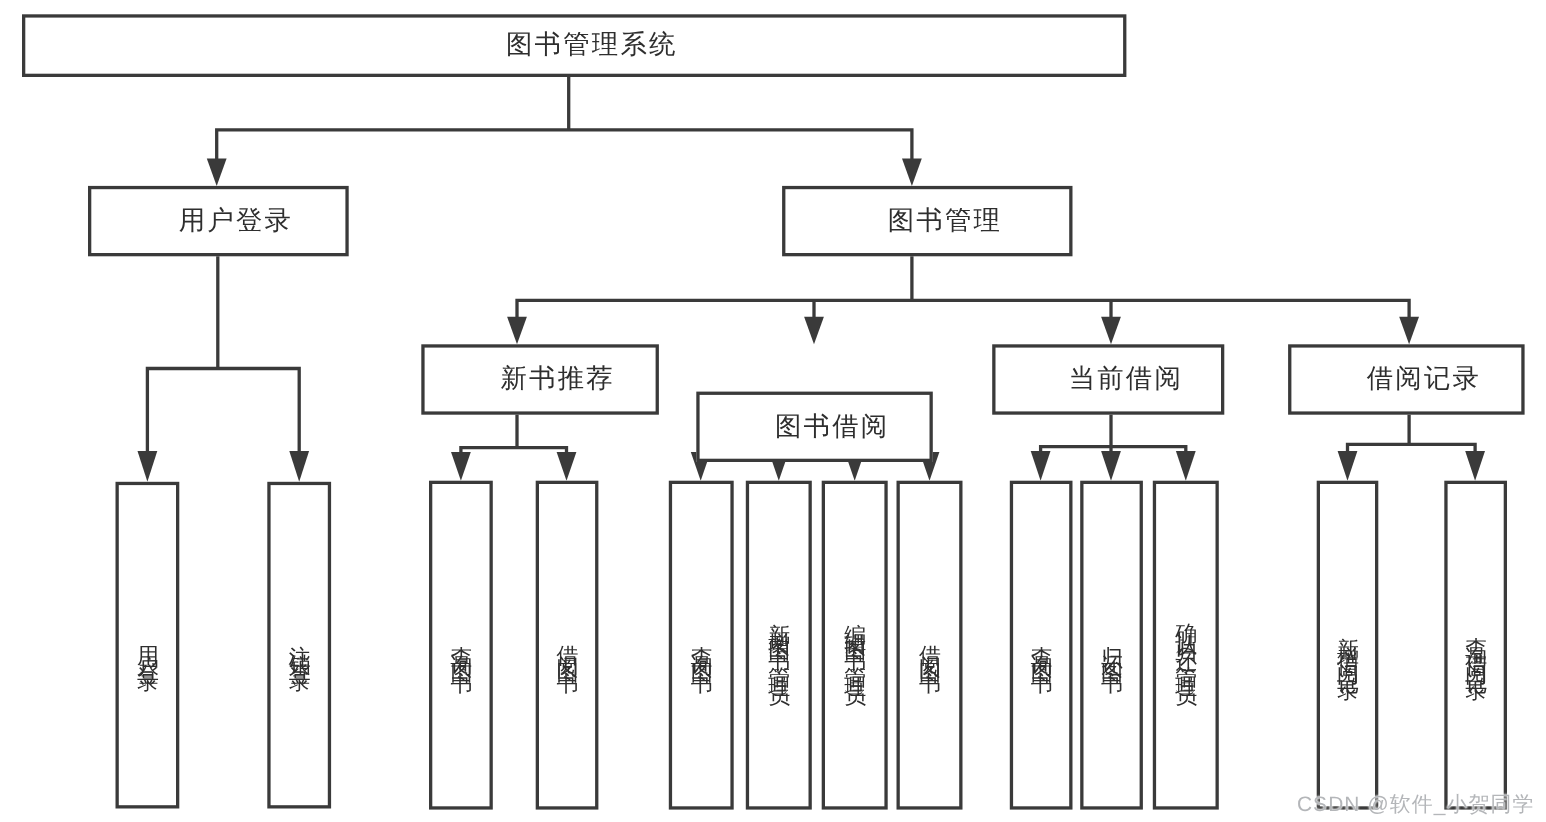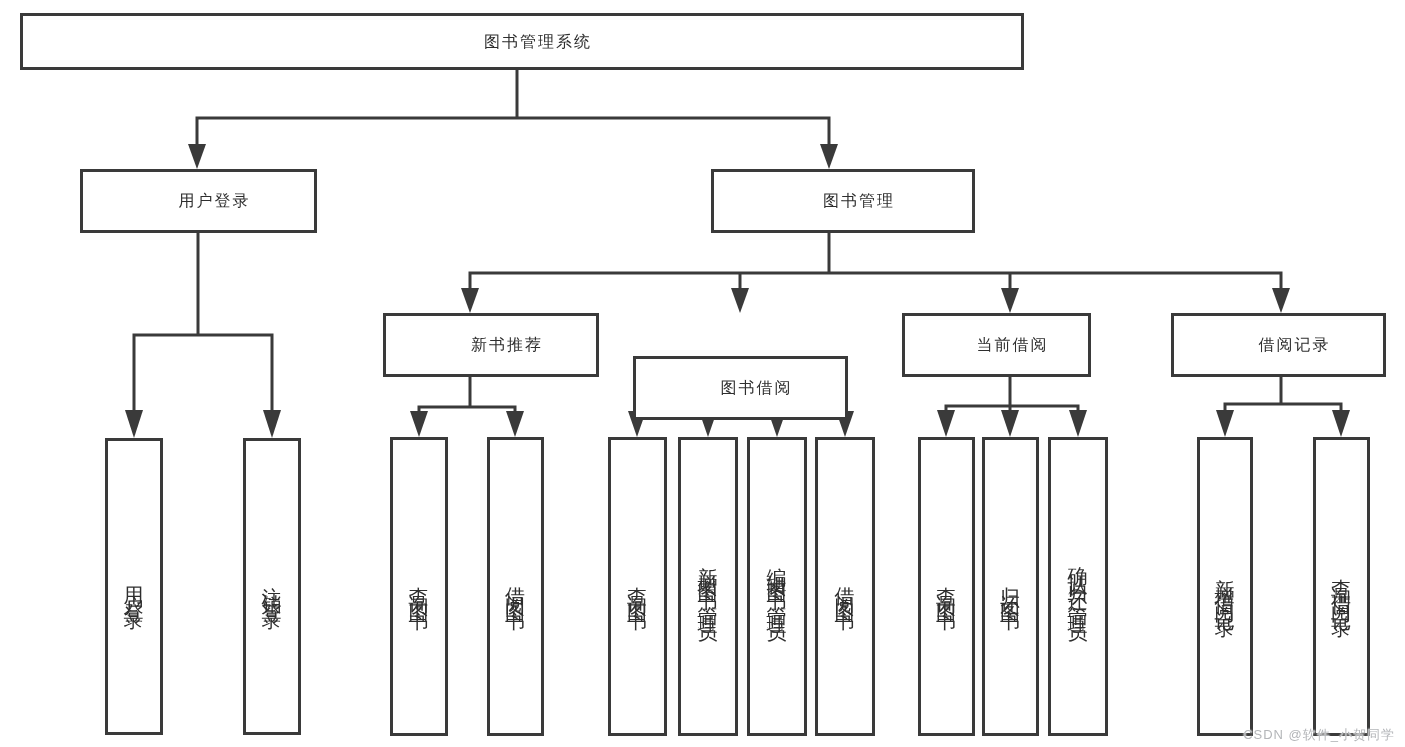--- a/index.html
+++ b/index.html
@@ -27,37 +27,37 @@
     box-sizing: border-box;
     border: 3px solid #3a3a3a;
     background: #ffffff;
     color: #2e2e2e;
     display: flex;
     align-items: center;
     justify-content: center;
     text-align: center;
   }
   .hbox {
-    font-size: 16px;
+    font-size: 24px;
     letter-spacing: 2px;
     line-height: 1.2;
     padding-left: 32px;
   }
   .vbox {
     writing-mode: vertical-rl;
     text-orientation: mixed;
     font-size: 20px;
     letter-spacing: 8px;
     line-height: 1;
   }
   #watermark {
     position: absolute;
     right: 10px;
     bottom: 3px;
-    font-size: 13px;
+    font-size: 19px;
     letter-spacing: 1px;
     color: #b4b6b9;
     text-shadow: 0 0 2px #ffffff, 0 0 2px #ffffff;
     z-index: 10;
     white-space: nowrap;
   }
 </style>
 </head>
 <body>
 
@@ -122,21 +122,21 @@
     </g>
   </svg>
 
   <div class="box hbox" style="left:20px; top:13px; width:1004px; height:57px;">图书管理系统</div>
 
   <div class="box hbox" style="left:80px; top:169px; width:237px; height:64px;">用户登录</div>
   <div class="box hbox" style="left:711px; top:169px; width:264px; height:64px;">图书管理</div>
 
   <div class="box hbox" style="left:363px; top:313px; width:216px; height:64px;margin-left:20px;">新书推荐</div>
   <div class="box hbox" style="left:633px; top:313px; width:215px; height:64px;margin-top:43px;">图书借阅</div>
-  <div class="box hbox" style="left:902px; top:313px; width:189px; height:64px;">当前借阅</div>
+  <div class="box hbox" style="left:902px; top:313px; width:211px; height:64px;">当前借阅</div>
   <div class="box hbox" style="left:1171px; top:313px; width:215px; height:64px;">借阅记录</div>
 
   <div class="box vbox" style="left:105px; top:438px; width:58px; height:297px;">用户登录</div>
   <div class="box vbox" style="left:243px; top:438px; width:58px; height:297px;">注销登录</div>
 
   <div class="box vbox" style="left:390px; top:437px; width:58px; height:299px;">查询图书</div>
   <div class="box vbox" style="left:487px; top:437px; width:57px; height:299px;">借阅图书</div>
 
   <div class="box vbox" style="left:608px; top:437px; width:59px; height:299px;">查询图书</div>
   <div class="box vbox" style="left:678px; top:437px; width:60px; height:299px;">新增图书（管理员）</div>

